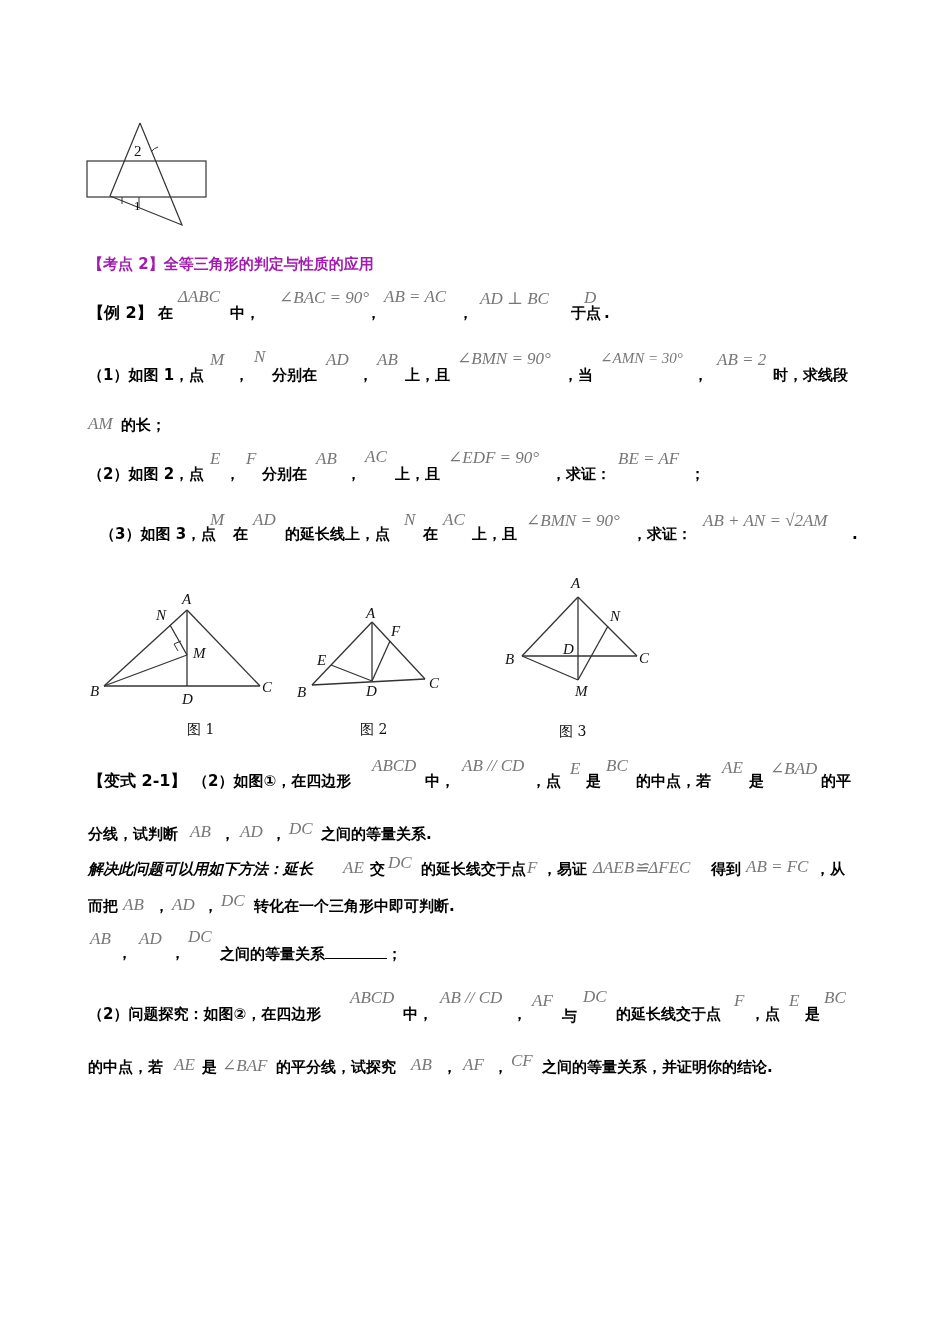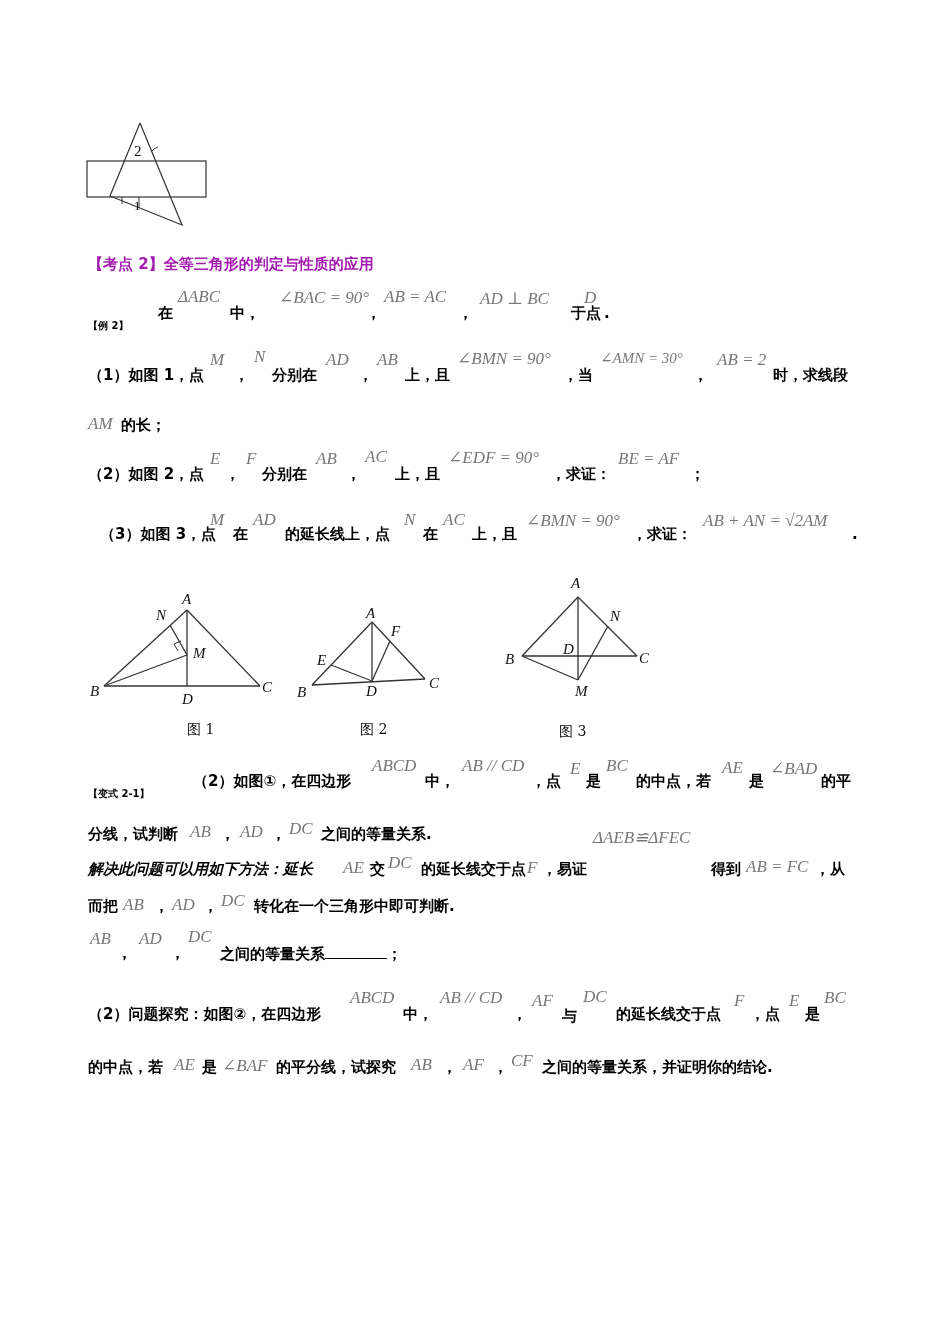--- a/index.html
+++ b/index.html
@@ -3,21 +3,21 @@
   <meta charset="utf-8">
   <style>
     html, body { margin: 0; padding: 0; background: #ffffff; }
     body { width: 950px; height: 1344px; position: relative; overflow: hidden;
            font-family: "DejaVu Sans", "Liberation Sans", sans-serif; color: #000; }
     .abs { position: absolute; }
     .cn { font-size: 15px; font-weight: bold; white-space: nowrap; }
     .m { font-family: "Liberation Serif", "DejaVu Serif", serif; font-style: italic;
          font-size: 17px; color: #777; white-space: nowrap; font-weight: normal; }
     .heading { color: #a21caf; font-size: 15px; font-weight: bold; white-space: nowrap; }
-    .label-b { font-size: 10px; font-weight: bold; white-space: nowrap; margin-top: 16px; }
+    .label-b { font-size: 16px; font-weight: bold; white-space: nowrap; }
     svg text { font-family: "Liberation Serif", "DejaVu Serif", serif; font-style: italic; font-size: 15px; fill: #111; }
     svg .plain { font-style: normal; }
     .blank { display: inline-block; width: 62px; border-bottom: 1px solid #000; height: 14px; vertical-align: baseline; }
   </style>
 </head>
 <body>
 
 <svg class="abs" style="left:82px;top:118px;" width="135" height="115" viewBox="0 0 135 115">
   <rect x="5" y="43" width="119" height="36" fill="none" stroke="#333" stroke-width="1.2"></rect>
   <polyline points="58,5 28,78 100,107 58,5" fill="none" stroke="#333" stroke-width="1.2"></polyline>
@@ -160,21 +160,21 @@
 <div class="abs m" style="left:289px;top:819px;">DC</div>
 <div class="abs cn" style="left:321px;top:825px;">之间的等量关系.</div>
 
 <div class="abs cn" style="left:88px;top:860px;font-style:italic;">解决此问题可以用如下方法：延长</div>
 <div class="abs m" style="left:343px;top:858px;">AE</div>
 <div class="abs cn" style="left:370px;top:860px;">交</div>
 <div class="abs m" style="left:388px;top:853px;">DC</div>
 <div class="abs cn" style="left:421px;top:860px;">的延长线交于点</div>
 <div class="abs m" style="left:527px;top:858px;">F</div>
 <div class="abs cn" style="left:542px;top:860px;">，易证</div>
-<div class="abs m" style="left:593px;top:827px;">ΔAEB≌ΔFEC</div>
+<div class="abs m" style="left:593px;top:857px;">ΔAEB≌ΔFEC</div>
 <div class="abs cn" style="left:711px;top:860px;">得到</div>
 <div class="abs m" style="left:746px;top:857px;">AB = FC</div>
 <div class="abs cn" style="left:815px;top:860px;">，从</div>
 <div class="abs cn" style="left:88px;top:897px;">而把</div>
 <div class="abs m" style="left:123px;top:895px;">AB</div>
 <div class="abs cn" style="left:154px;top:897px;">，</div>
 <div class="abs m" style="left:172px;top:895px;">AD</div>
 <div class="abs cn" style="left:203px;top:897px;">，</div>
 <div class="abs m" style="left:221px;top:891px;">DC</div>
 <div class="abs cn" style="left:254px;top:897px;">转化在一个三角形中即可判断.</div>

